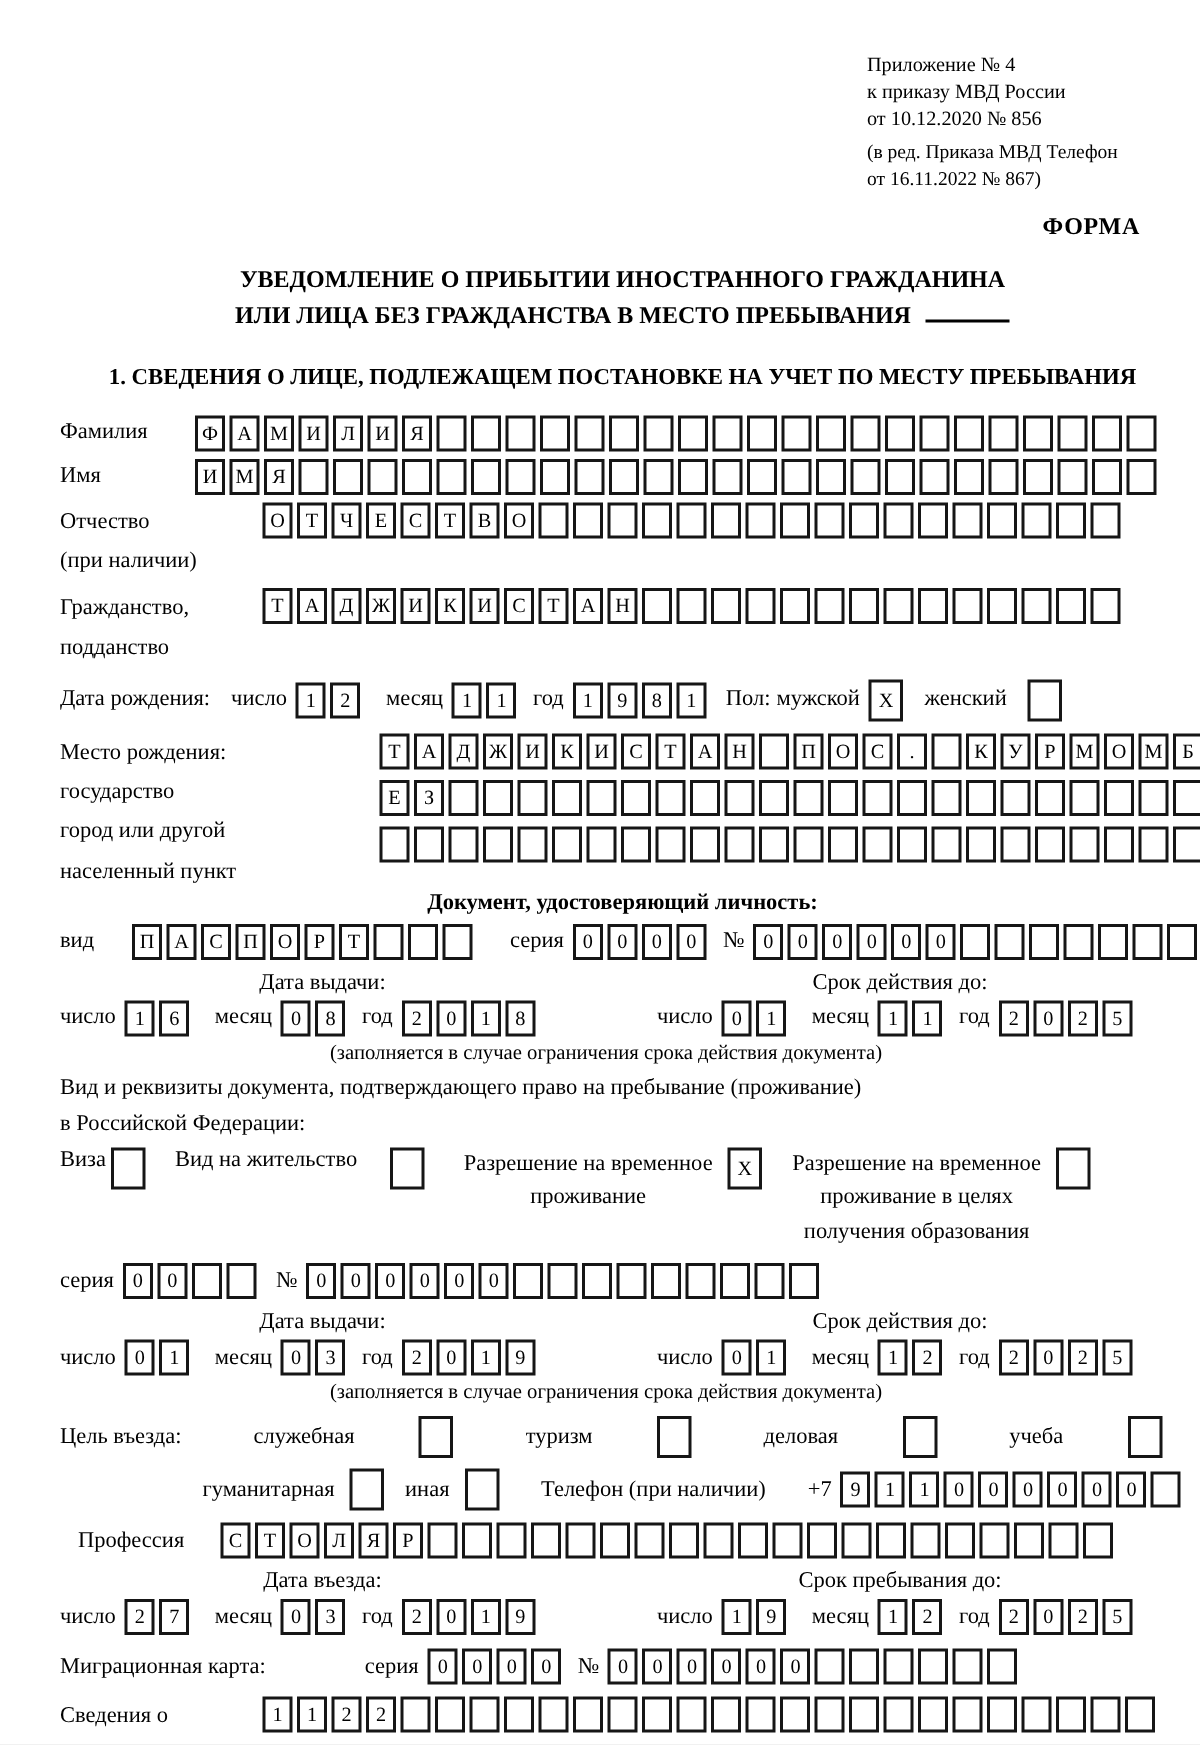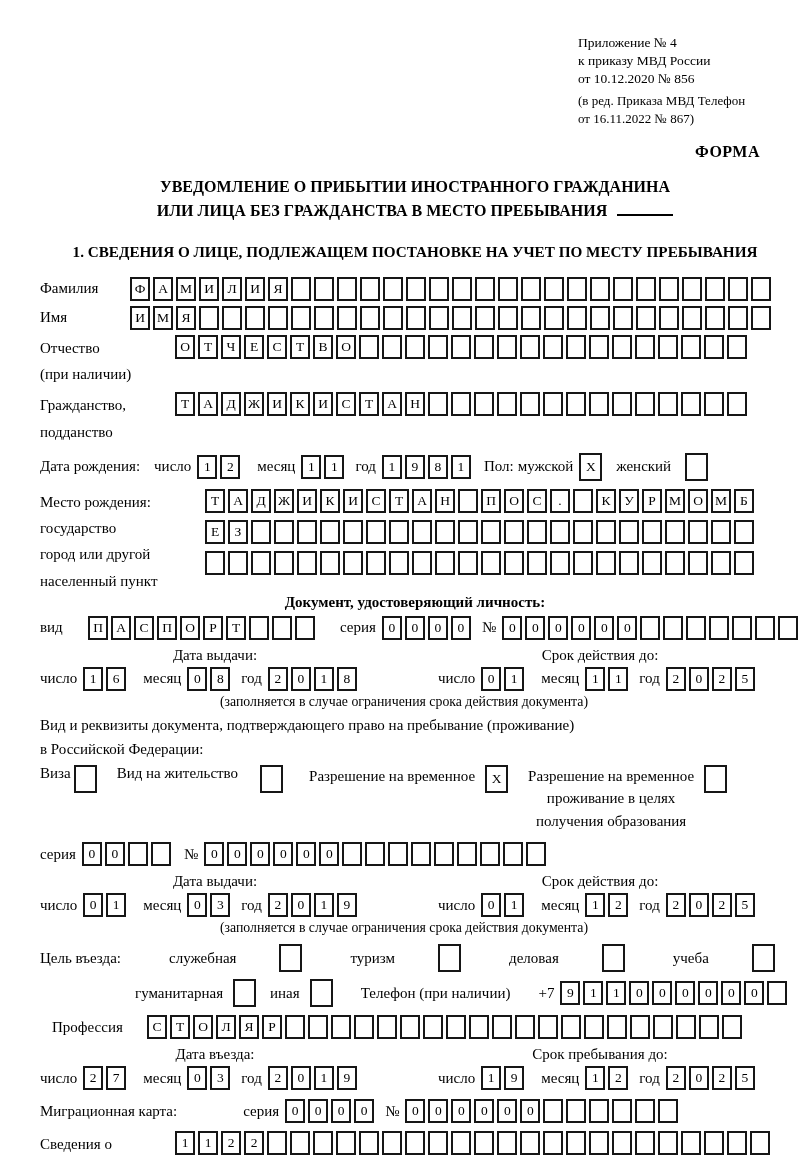--- a/index.html
+++ b/index.html
@@ -221,21 +221,21 @@
         <span class="cell">8</span>
         <span class="cell">1</span>
       </span>
     <span class="sub" style="margin-left:10px;margin-right:4px;">Пол:</span>
     <span>мужской</span>
     <span class="cell cb">X</span>
     <span style="margin-left:14px;">женский</span>
     <span class="cell cb" style="margin-left:14px;"></span>
   </div>
 
-  <div class="row top" style="margin-top:8px;">
+  <div class="row top" style="margin-top:8px;gap:48px;">
     <span class="lbl w165 lbl-col">
       <div>Место рождения:</div>
       <div>государство</div>
       <div>город или другой</div>
       <div>населенный пункт</div>
     </span>
     <span class="cellrows">
       <div class="cells">
           <span class="cell">Т</span>
           <span class="cell">А</span>
@@ -407,20 +407,21 @@
   <div class="para">Вид и реквизиты документа, подтверждающего право на пребывание (проживание)</div>
   <div class="para">в Российской Федерации:</div>
 
   <div class="row top opts">
     <span class="optlabel">Виза</span>
     <span class="cell cb" style="margin-left:3px;"></span>
     <span class="optlabel gap20">Вид на жительство</span>
     <span class="cell cb" style="margin-left:22px;"></span>
     <span class="optmulti gap26">
       <div>Разрешение на временное</div>
+      <div>проживание</div>
     </span>
     <span class="cell cb" style="margin-left:10px;">X</span>
     <span class="optmulti gap20">
       <div>Разрешение на временное</div>
       <div>проживание в целях</div>
       <div>получения образования</div>
     </span>
     <span class="cell cb" style="margin-left:10px;"></span>
   </div>
 

